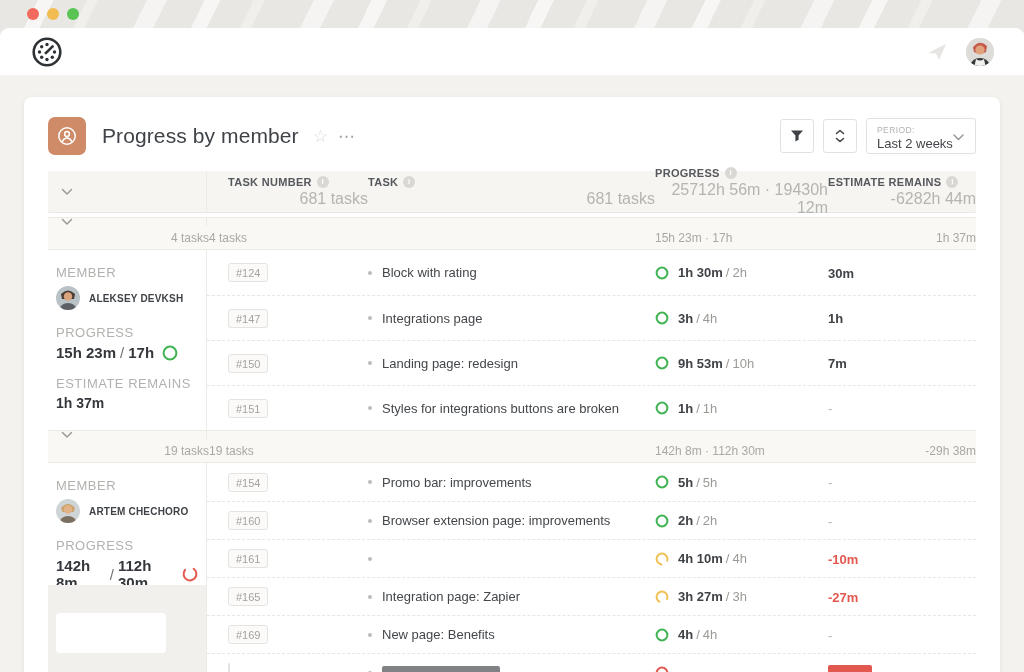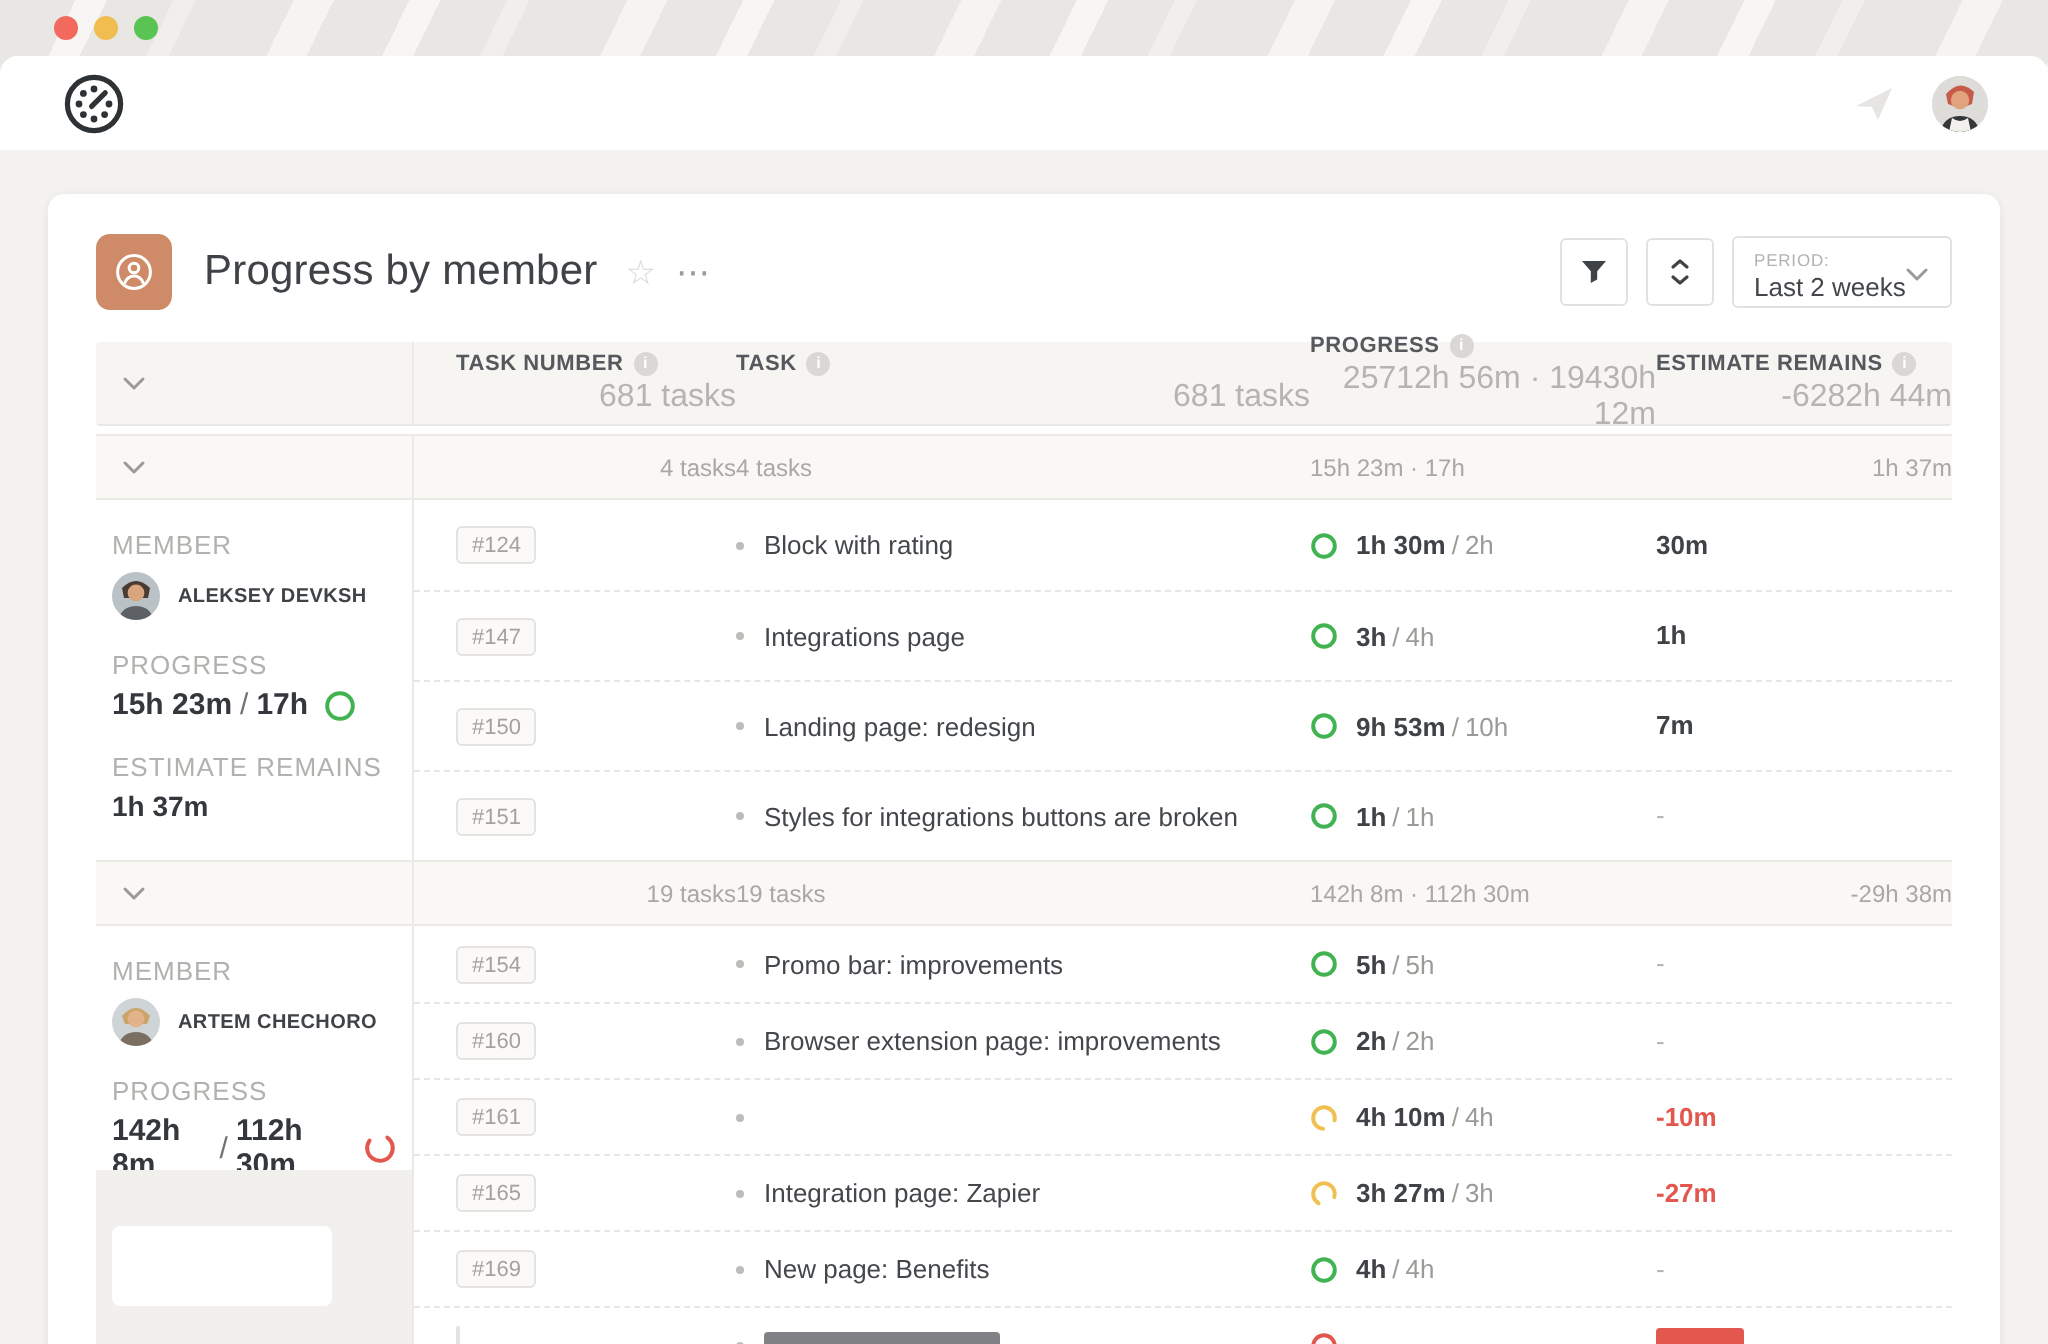--- a/index.html
+++ b/index.html
@@ -63,21 +63,21 @@
     border-radius:2px; }
   .thead .col-prog,.thead .col-rem,.thead .col-num,.thead .col-task { display:block; }
   .h-label { font-size:11px; font-weight:bold; color:#55585c; letter-spacing:.3px;
     display:flex; align-items:center; gap:5px; }
   .h-sub { font-size:16px; color:#b5b4b1; margin-top:2px; }
   .info { width:12px; height:12px; border-radius:50%; background:#d9d8d5; color:#fff;
     font-size:8px; font-weight:bold; display:inline-flex; align-items:center;
     justify-content:center; font-style:normal; cursor:pointer; }
 
   .gsum { height:33px; background:#f9f8f5; border-top:1px solid #eceae6;
-    border-bottom:1px solid #eceae6; margin-top:4px; }
+    border-bottom:1px solid #eceae6; margin-top:4px;flex-direction:column; }
   .gsum .txt { font-size:12px; color:#a9a8a5; }
 
   .gbody { display:flex; align-items:stretch; }
   .member-cell { width:159px; flex-shrink:0; border-right:1px solid #eceae6;
     position:relative; padding:15px 8px 0 8px; }
   .m-label { font-size:13px; color:#b2b1ae; letter-spacing:.5px; }
   .m-row { display:flex; align-items:center; margin-top:6px; }
   .m-avatar { width:24px; height:24px; border-radius:50%; overflow:hidden;
     flex-shrink:0; margin-right:9px; position:relative; }
   .m-name { font-size:10px; font-weight:bold; color:#3f4347; letter-spacing:.2px; }

